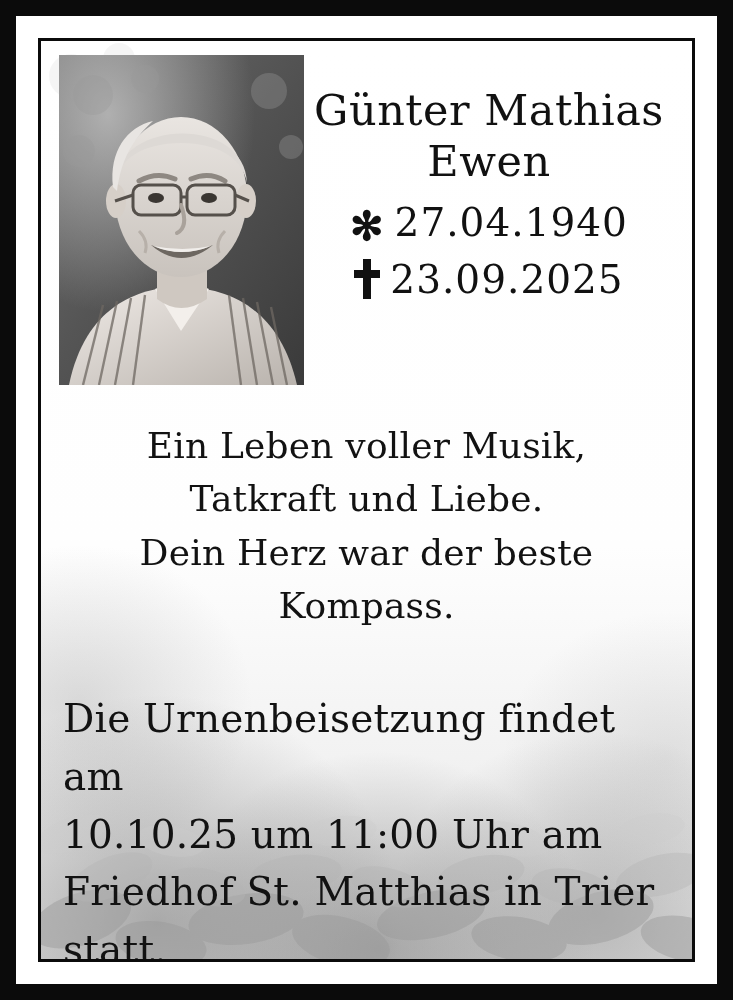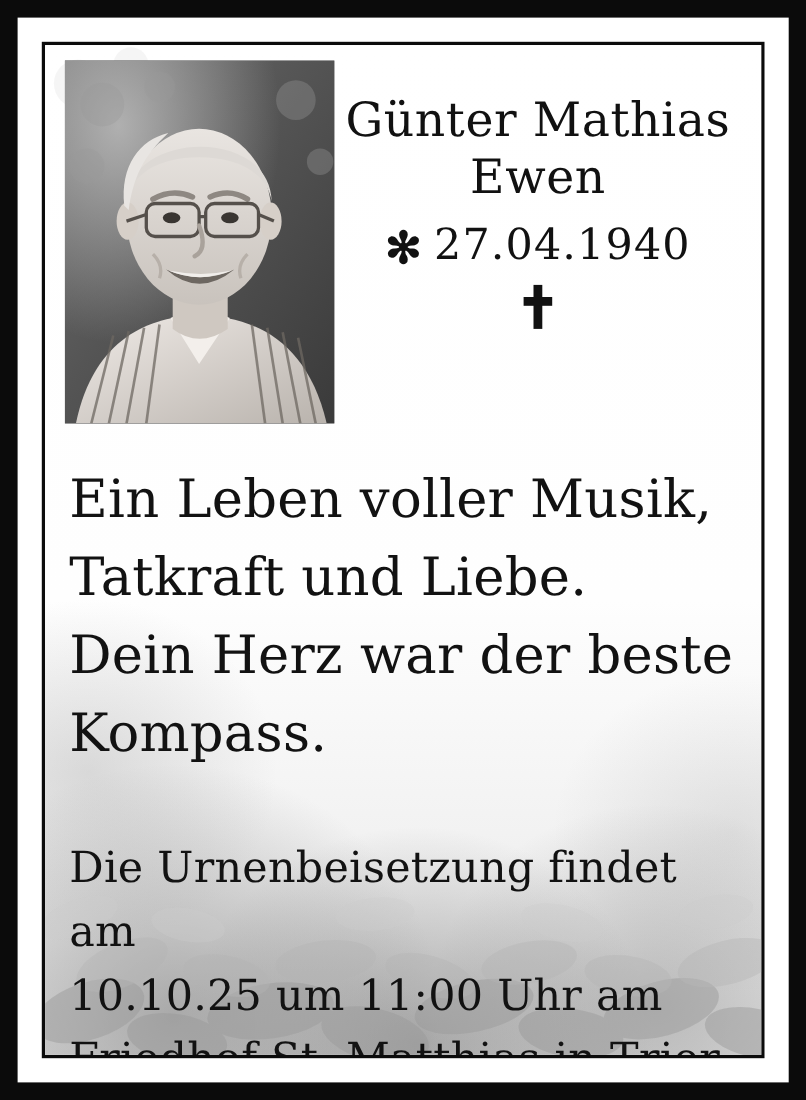--- a/index.html
+++ b/index.html
@@ -167,25 +167,26 @@
     background: #111111;
   }
 
   
   .body-text {
     position: relative;
     padding: 34px 22px 0 22px;
   }
 
   .verse {
-    font-size: 48px;
+    font-size: 36px;
     line-height: 1.48;
     color: #121212;
     white-space: pre-line;
     letter-spacing: 0.2px;
+    text-align: center;
   }
 
   .funeral-info {
     margin-top: 58px;
     font-size: 39px;
     line-height: 1.48;
     color: #121212;
     white-space: pre-line;
     letter-spacing: 0.2px;
   }
@@ -322,20 +323,21 @@
           <div class="deceased-name">Günter Mathias
 Ewen</div>
 
           <div class="date-row">
             <span class="sym-star">✻</span>
             <span>27.04.1940</span>
           </div>
 
           <div class="date-row second">
             <span class="sym-cross"></span>
+            <span>23.09.2025</span>
           </div>
         </div>
       </div>
 
       <div class="body-text">
         <div class="verse">Ein Leben voller Musik,
 Tatkraft und Liebe.
 Dein Herz war der beste Kompass.</div>
         <div class="funeral-info">Die Urnenbeisetzung findet am
 10.10.25 um 11:00 Uhr am

